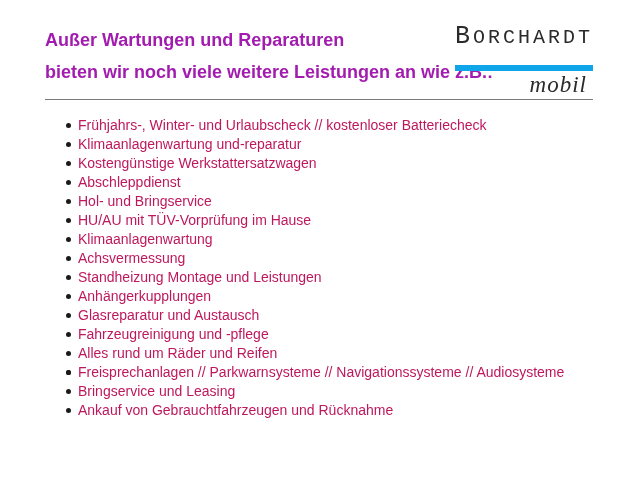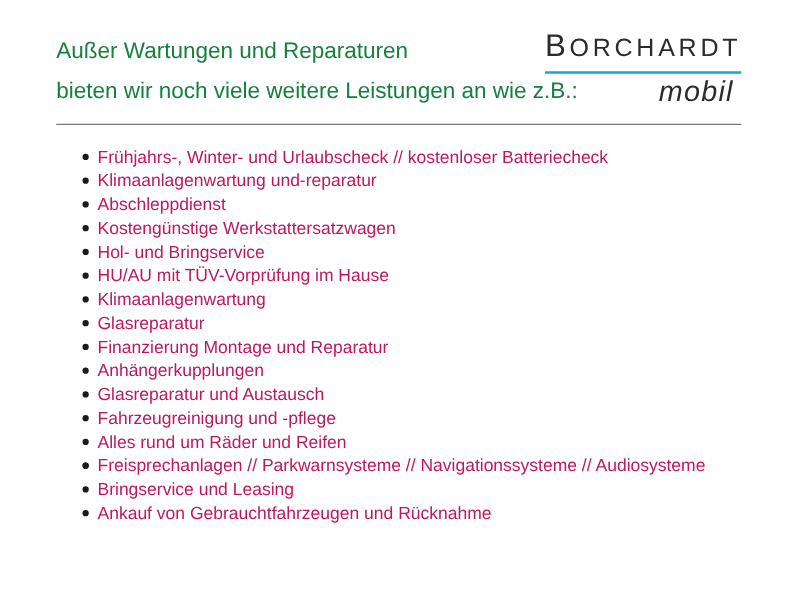--- a/index.html
+++ b/index.html
@@ -12,47 +12,48 @@
     overflow: hidden;
   }
 
   
   .header-text {
     position: absolute;
     left: 45px;
     top: 24px;
     font-size: 18px;
     line-height: 32px;
-    font-weight: 400;
-    color: #15803d;
+    font-weight: 700;
+    color: #a21caf;
     white-space: nowrap;
   }
 
   
   .logo {
     position: absolute;
     top: 27px;
     right: 47px;
     text-align: right;
     color: #2b2b2b;
   }
   .logo-name {
     display: inline-block;
     white-space: nowrap;
     line-height: 20px;
     letter-spacing: 3px;
-    border-bottom: 2px solid #0ea5e9;
-    padding-bottom: 6px;
+    border-bottom: 6px solid #0ea5e9;
+    padding-bottom: 16px;
+    font-family: Liberation Mono, monospace;
   }
   .logo-initial { font-size: 25px; }
   .logo-rest { font-size: 20px; }
   .logo-script {
     margin-top: 1px;
     padding-right: 6px;
-    font-family: Liberation Sans, sans-serif;
+    font-family: Liberation Serif, serif;
     font-style: italic;
     font-size: 23px;
     letter-spacing: 1px;
     color: #2b2b2b;
   }
 
   
   .divider {
     position: absolute;
     left: 45px;
@@ -110,45 +111,45 @@
 <li class="service-item">
     <span class="bullet"></span>
     <span class="item-text">Frühjahrs-, Winter- und Urlaubscheck // kostenloser Batteriecheck</span>
   </li>
     <li class="service-item">
     <span class="bullet"></span>
     <span class="item-text">Klimaanlagenwartung und-reparatur</span>
   </li>
     <li class="service-item">
     <span class="bullet"></span>
-    <span class="item-text">Abschleppdienst</span>
+    <span class="item-text">Kostengünstige Werkstattersatzwagen</span>
   </li>
     <li class="service-item">
     <span class="bullet"></span>
-    <span class="item-text">Kostengünstige Werkstattersatzwagen</span>
+    <span class="item-text">Abschleppdienst</span>
   </li>
     <li class="service-item">
     <span class="bullet"></span>
     <span class="item-text">Hol- und Bringservice</span>
   </li>
     <li class="service-item">
     <span class="bullet"></span>
     <span class="item-text">HU/AU mit TÜV-Vorprüfung im Hause</span>
   </li>
     <li class="service-item">
     <span class="bullet"></span>
     <span class="item-text">Klimaanlagenwartung</span>
   </li>
     <li class="service-item">
     <span class="bullet"></span>
-    <span class="item-text">Glasreparatur</span>
+    <span class="item-text">Achsvermessung</span>
   </li>
     <li class="service-item">
     <span class="bullet"></span>
-    <span class="item-text">Finanzierung Montage und Reparatur</span>
+    <span class="item-text">Standheizung Montage und Leistungen</span>
   </li>
     <li class="service-item">
     <span class="bullet"></span>
     <span class="item-text">Anhängerkupplungen</span>
   </li>
     <li class="service-item">
     <span class="bullet"></span>
     <span class="item-text">Glasreparatur und Austausch</span>
   </li>
     <li class="service-item">

